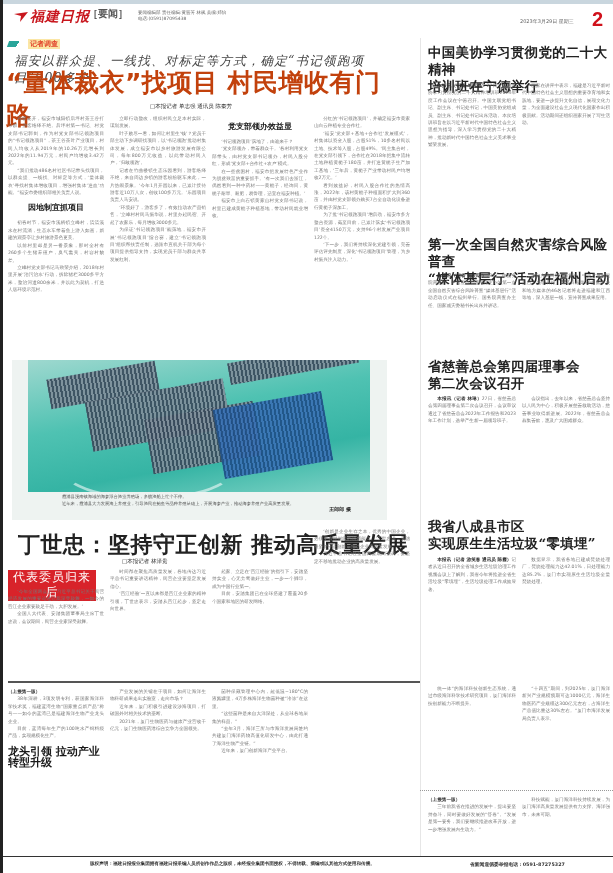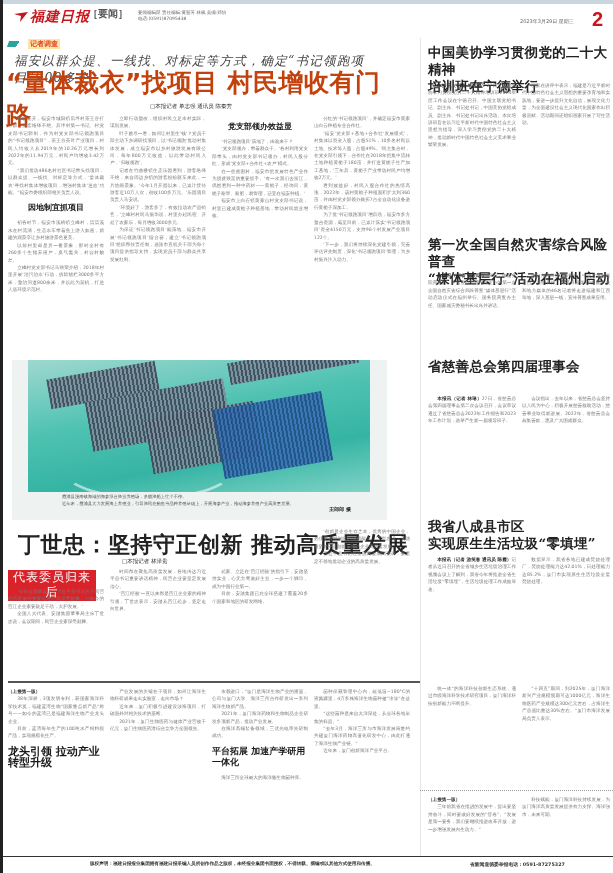--- a/index.html
+++ b/index.html
@@ -175,27 +175,20 @@
       <p>38年深耕，3项发明专利，获国家海洋科学技术奖，福建蓝湾生物“国家重点新产品”称号——如今的蓝湾已是福建海洋生物产业龙头企业。</p>
       <p>目前，蓝湾每年生产的100吨水产饲料级产品，实现规模化生产。</p>
       <div class="h red-line">龙头引领  拉动产业转型升级</div>
     </div>
     <div class="col" style="width:96px;">
       <p>产业发展的关键在于项目，如何让海洋生物科研成果走出实验室，走向市场？</p>
       <p>近年来，厦门积极引进建设涉海项目，打破国外对相关技术的垄断。</p>
       <p>2021年，厦门生物医药与健康产业营收千亿元，厦门生物医药港综合竞争力全国领先。</p>
     </div>
     <div class="col" style="width:96px;">
-      <p>依赖进口，“厦门是海洋生物产业的摇篮，公司与厦门大学、海洋三所合作研发出一系列海洋生物新产品。</p>
-      <p>2021年，厦门海洋药物和生物制品企业研发多项新产品，推动产业发展。</p>
-      <p>在海洋高端装备领域，三优光电率先研制成功。</p>
-      <div class="h red-line" style="font-size:9px;">平台拓展  加速产学研用一体化</div>
-      <p>海洋三所全球最大的海洋微生物菌种库。</p>
-    </div>
-    <div class="col" style="width:96px;">
       <p>菌种保藏管理中心内，超低温−180°C的液氮罐里，4万多株海洋生物菌种被“冷冻”在这里。</p>
       <p>“这些菌种是来自大洋深处，从全球各地采集的样品。”</p>
       <p>“去年3月，海洋三所与市海洋发展局签约共建厦门海洋药物高值化研发中心，由此打通了海洋生物产业链。”</p>
       <p>近年来，厦门创新海洋产业平台。</p>
     </div>
   </div>
 </section>
 
 <section>
   <h3 class="r-head" style="top:44px;">
@@ -223,20 +216,21 @@
     </div>
     <div class="col">
       <p>来自人民日报、新华社、中央广播电视总台、光明日报、经济日报等30多家中央和地方媒体的46名记者将走进福建和江西等地，深入基层一线，宣传普查成果应用。</p>
     </div>
   </div>
 </section>
 
 <section>
   <h3 class="r-head" style="top:358px;">
     <div>省慈善总会第四届理事会</div>
+    <div>第二次会议召开</div>
   </h3>
   <div class="r-cols" style="top:395px; height:100px;">
     <div class="col">
       <p><span class="r-lead">本报讯（记者 林琳）</span><span>27日，省慈善总会第四届理事会第二次会议召开，会议审议通过了省慈善总会2022年工作报告和2023年工作计划，选举产生新一届领导班子。</span></p>
     </div>
     <div class="col">
       <p>会议指出，去年以来，省慈善总会坚持以人民为中心，积极开展慈善救助活动，慈善事业取得新进展。2022年，省慈善总会募集善款，惠及广大困难群众。</p>
     </div>
   </div>
 </section>

